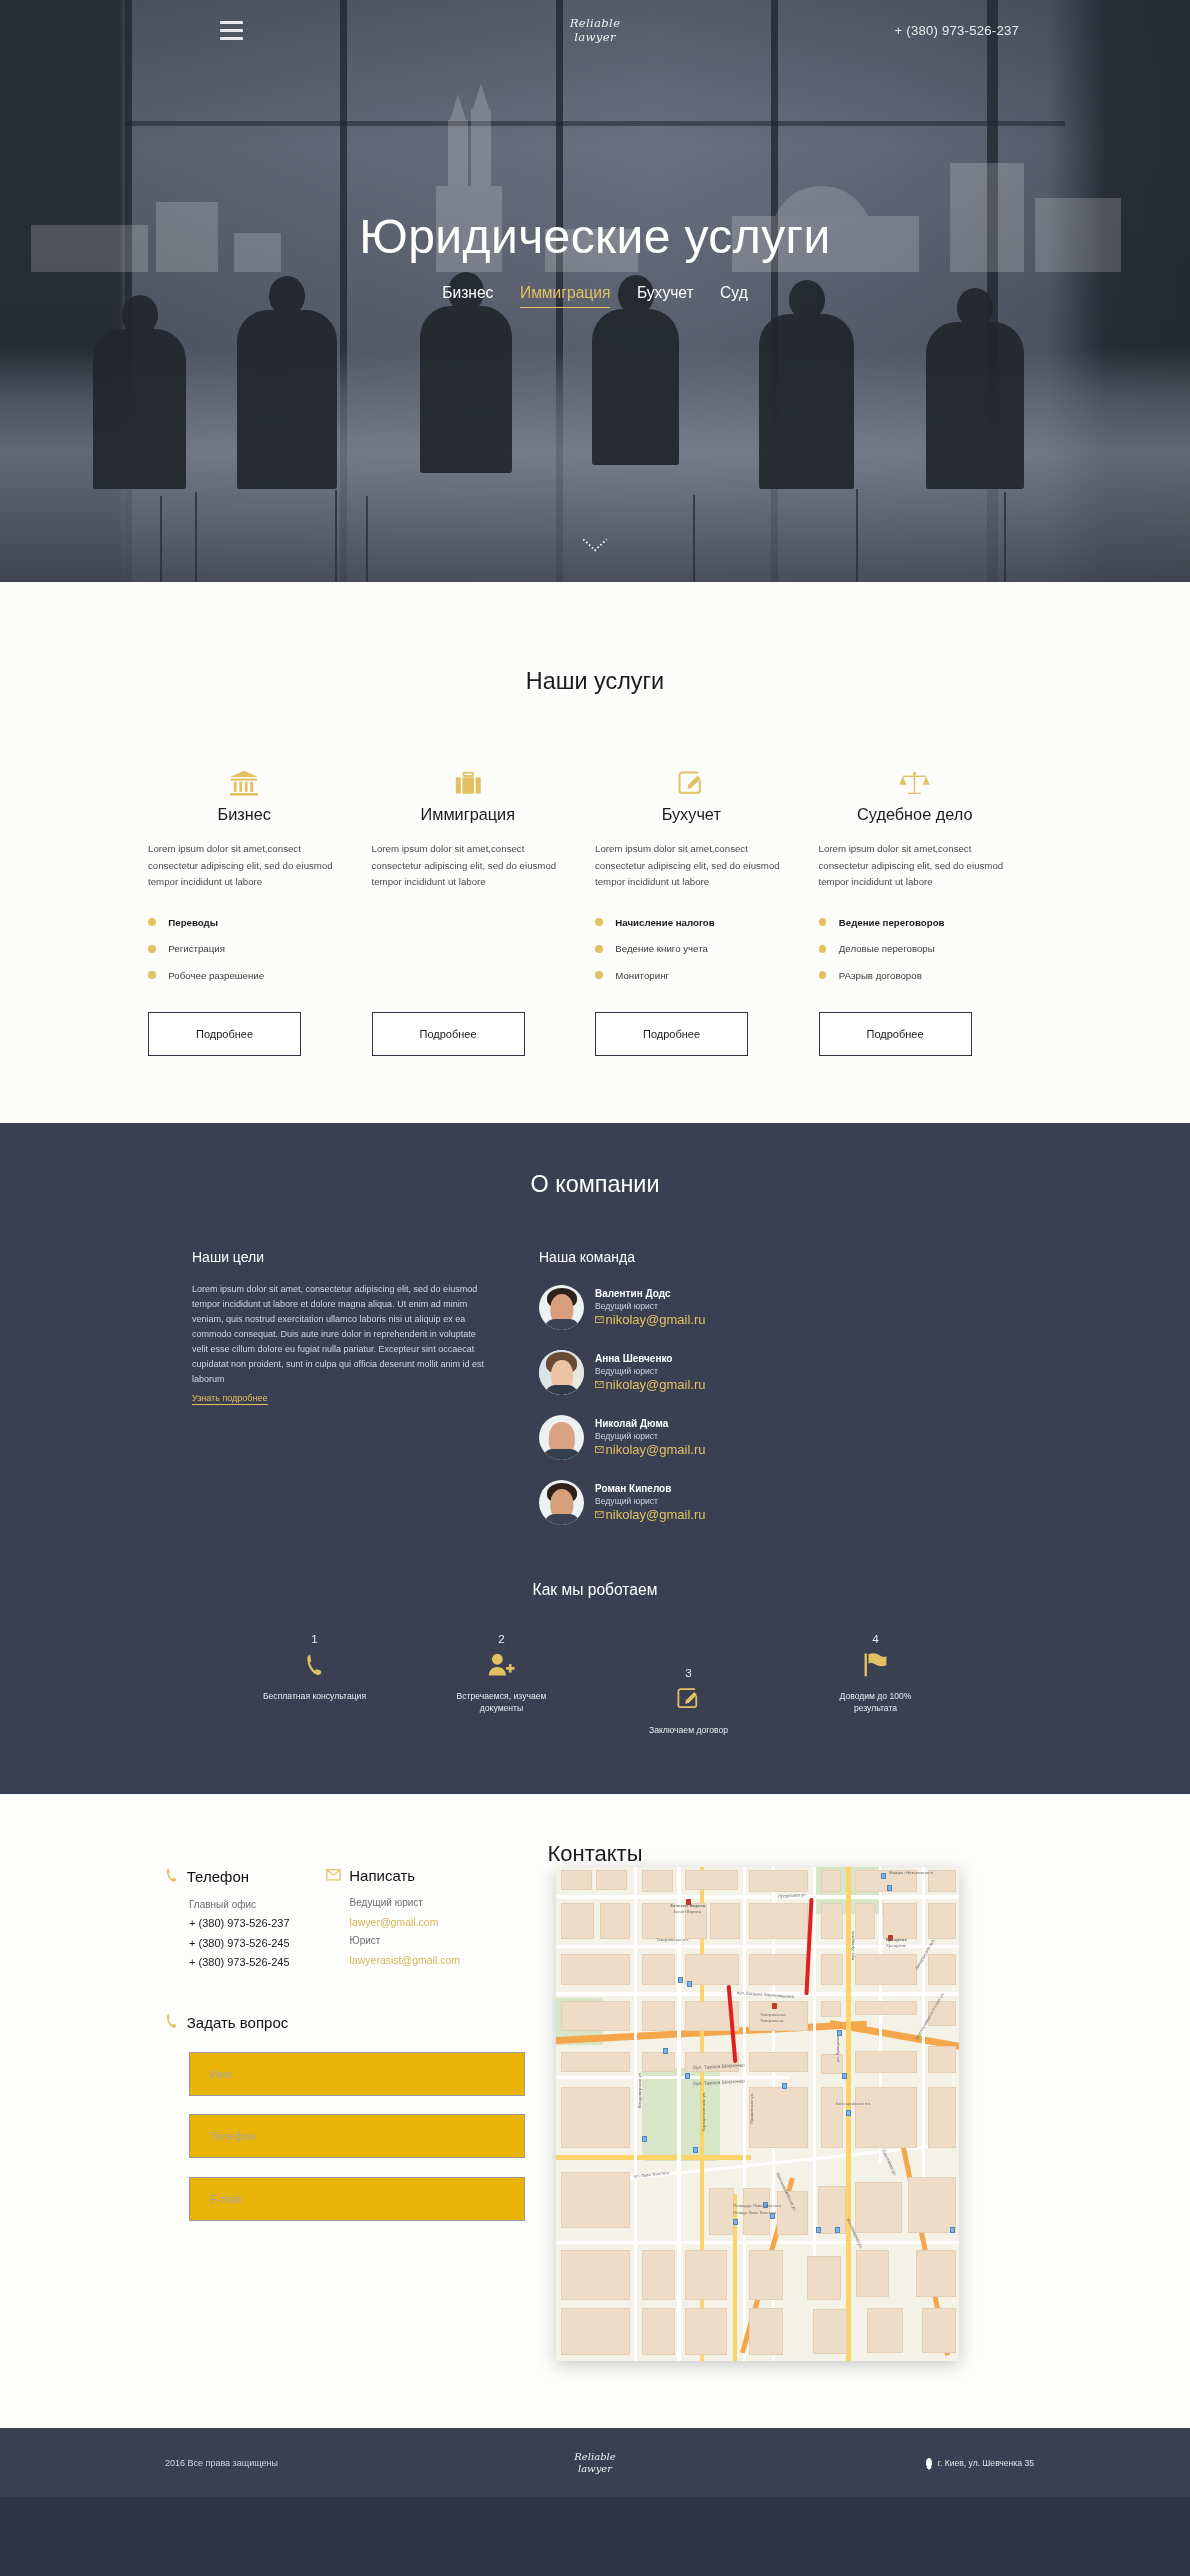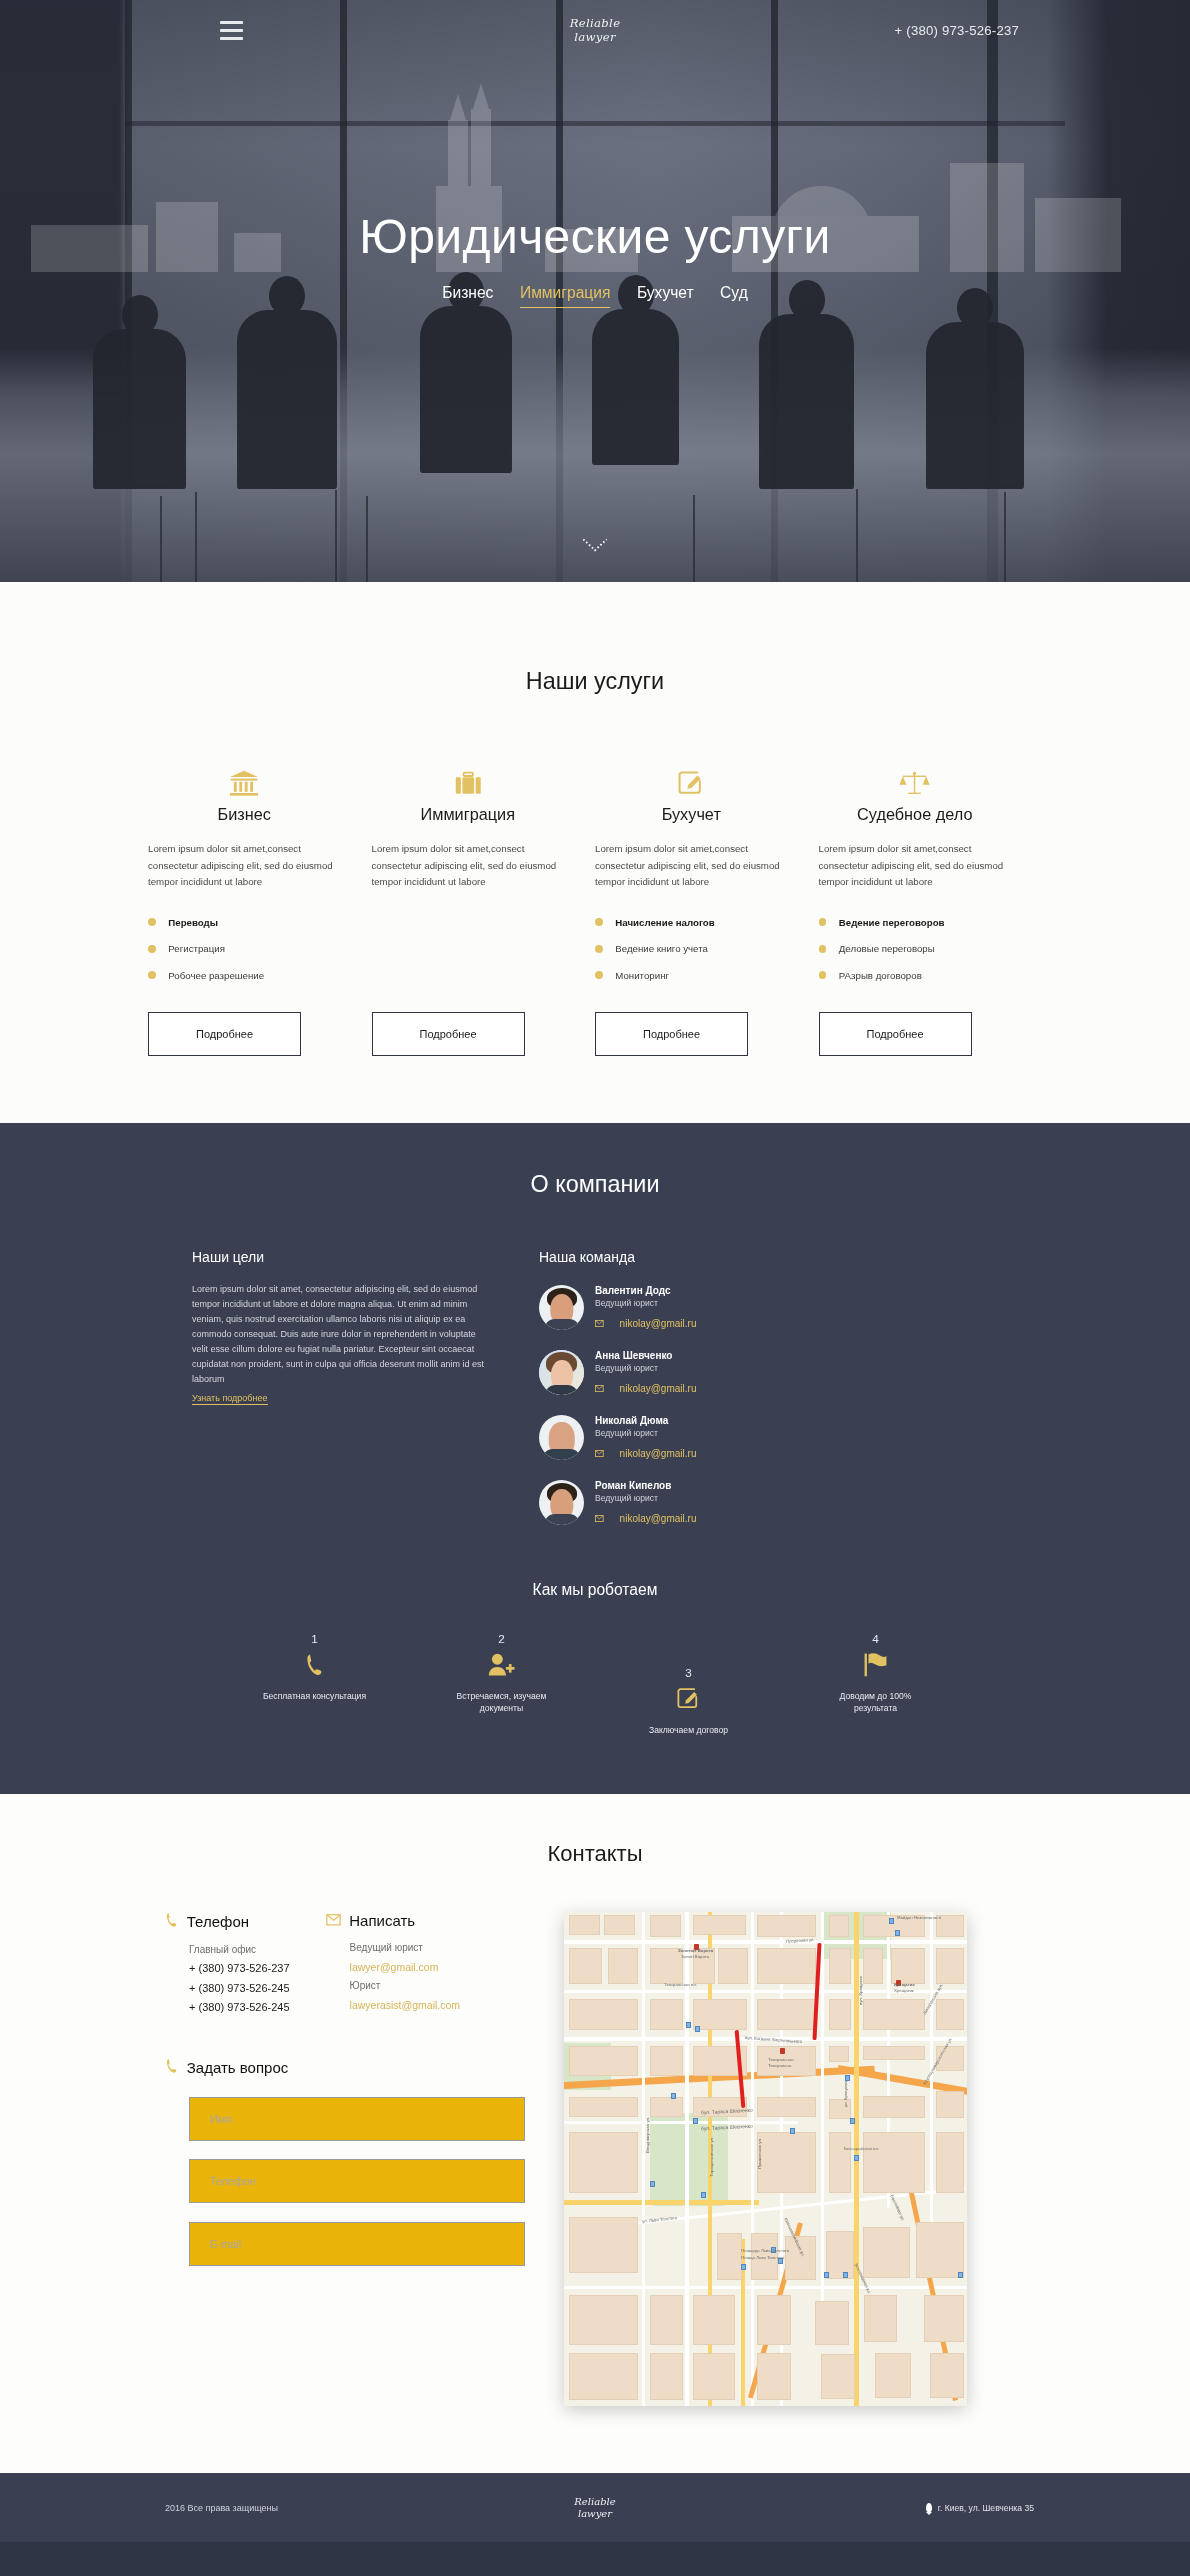--- a/index.html
+++ b/index.html
@@ -91,34 +91,34 @@
   .about-text { margin-top: 17px; color:#d3d6de; font-size: 9px; line-height: 15px; }
   .learn-more { display:inline-block; margin-top: 6.2px; color:#e2c163; font-size: 9px; text-decoration:none; border-bottom:0.8px solid #e2c163; padding-bottom:0.8px; }
 
   .team-grid { margin-top: 20px; display:flex; flex-wrap:wrap; gap: 20px 28px; }
   .team-card { display:flex; align-items:center; gap: 11px; width: 222px; }
   .avatar { width:45px; height:45px; border-radius:50%; flex:none; overflow:hidden; background:#eef1f4; position:relative; }
   .av-face { position:absolute; left:50%; transform:translateX(-50%); }
   .av-hair { position:absolute; border-radius:50% 50% 40% 40%; }
   .team-name { color:#fff; font-size:10px; font-weight:bold; }
   .team-role { color:#cdd1da; font-size:8.6px; margin-top:2.3px; }
-  .team-mail { color:#e2c163; font-size:10px; margin-top:10px; display:flex; align-items:center; gap:16px; }
+  .team-mail { color:#e2c163; font-size:13px; margin-top:1px; display:flex; align-items:center; gap:2px; }
 
   .howwe { margin-top: 56px; }
   .howwe-title { text-align:center; color:#fff; font-size: 15.6px; font-weight:400; }
   .steps { display:flex; justify-content:center; gap: 72px; margin-top: 33px; }
   .step { width: 115px; text-align:center; }
   .step-num { color:#e7eaf0; font-size:11.7px; }
   .step-ico { height: 34px; display:flex; align-items:center; justify-content:center; margin-top:3.1px; }
   .step-lbl { color:#e7eaf0; font-size:8.6px; line-height:12.5px; margin-top:7.8px; }
 
   
   .contacts { background:#fdfdfc; padding: 47px 0 67px; }
   .contacts .section-title { font-size: 22px; }
-  .contacts-body { display:flex; padding: 0 165px; margin-top: 45px; gap: 10px; }
+  .contacts-body { display:flex; padding: 0 165px; gap: 2px; }
   .contact-left { width: 389px; }
   .cc-row { display:flex; gap: 36px; }
   .cc-block { }
   .cc-head { display:flex; align-items:center; gap:8.6px; font-size:15px; color:#111; }
   .cc-lines { margin-top: 10px; padding-left: 24px; }
   .cc-muted { color:#6d6d6d; font-size:10px; line-height: 18.7px; }
   .cc-strong { color:#1b1b1b; font-size:11px; line-height: 19.5px; }
   .cc-gold { color:#d6b457; font-size:10.5px; line-height: 19.5px; }
   .ask { margin-top: 40px; }
   .form { margin-top: 20px; padding-left: 24px; }

